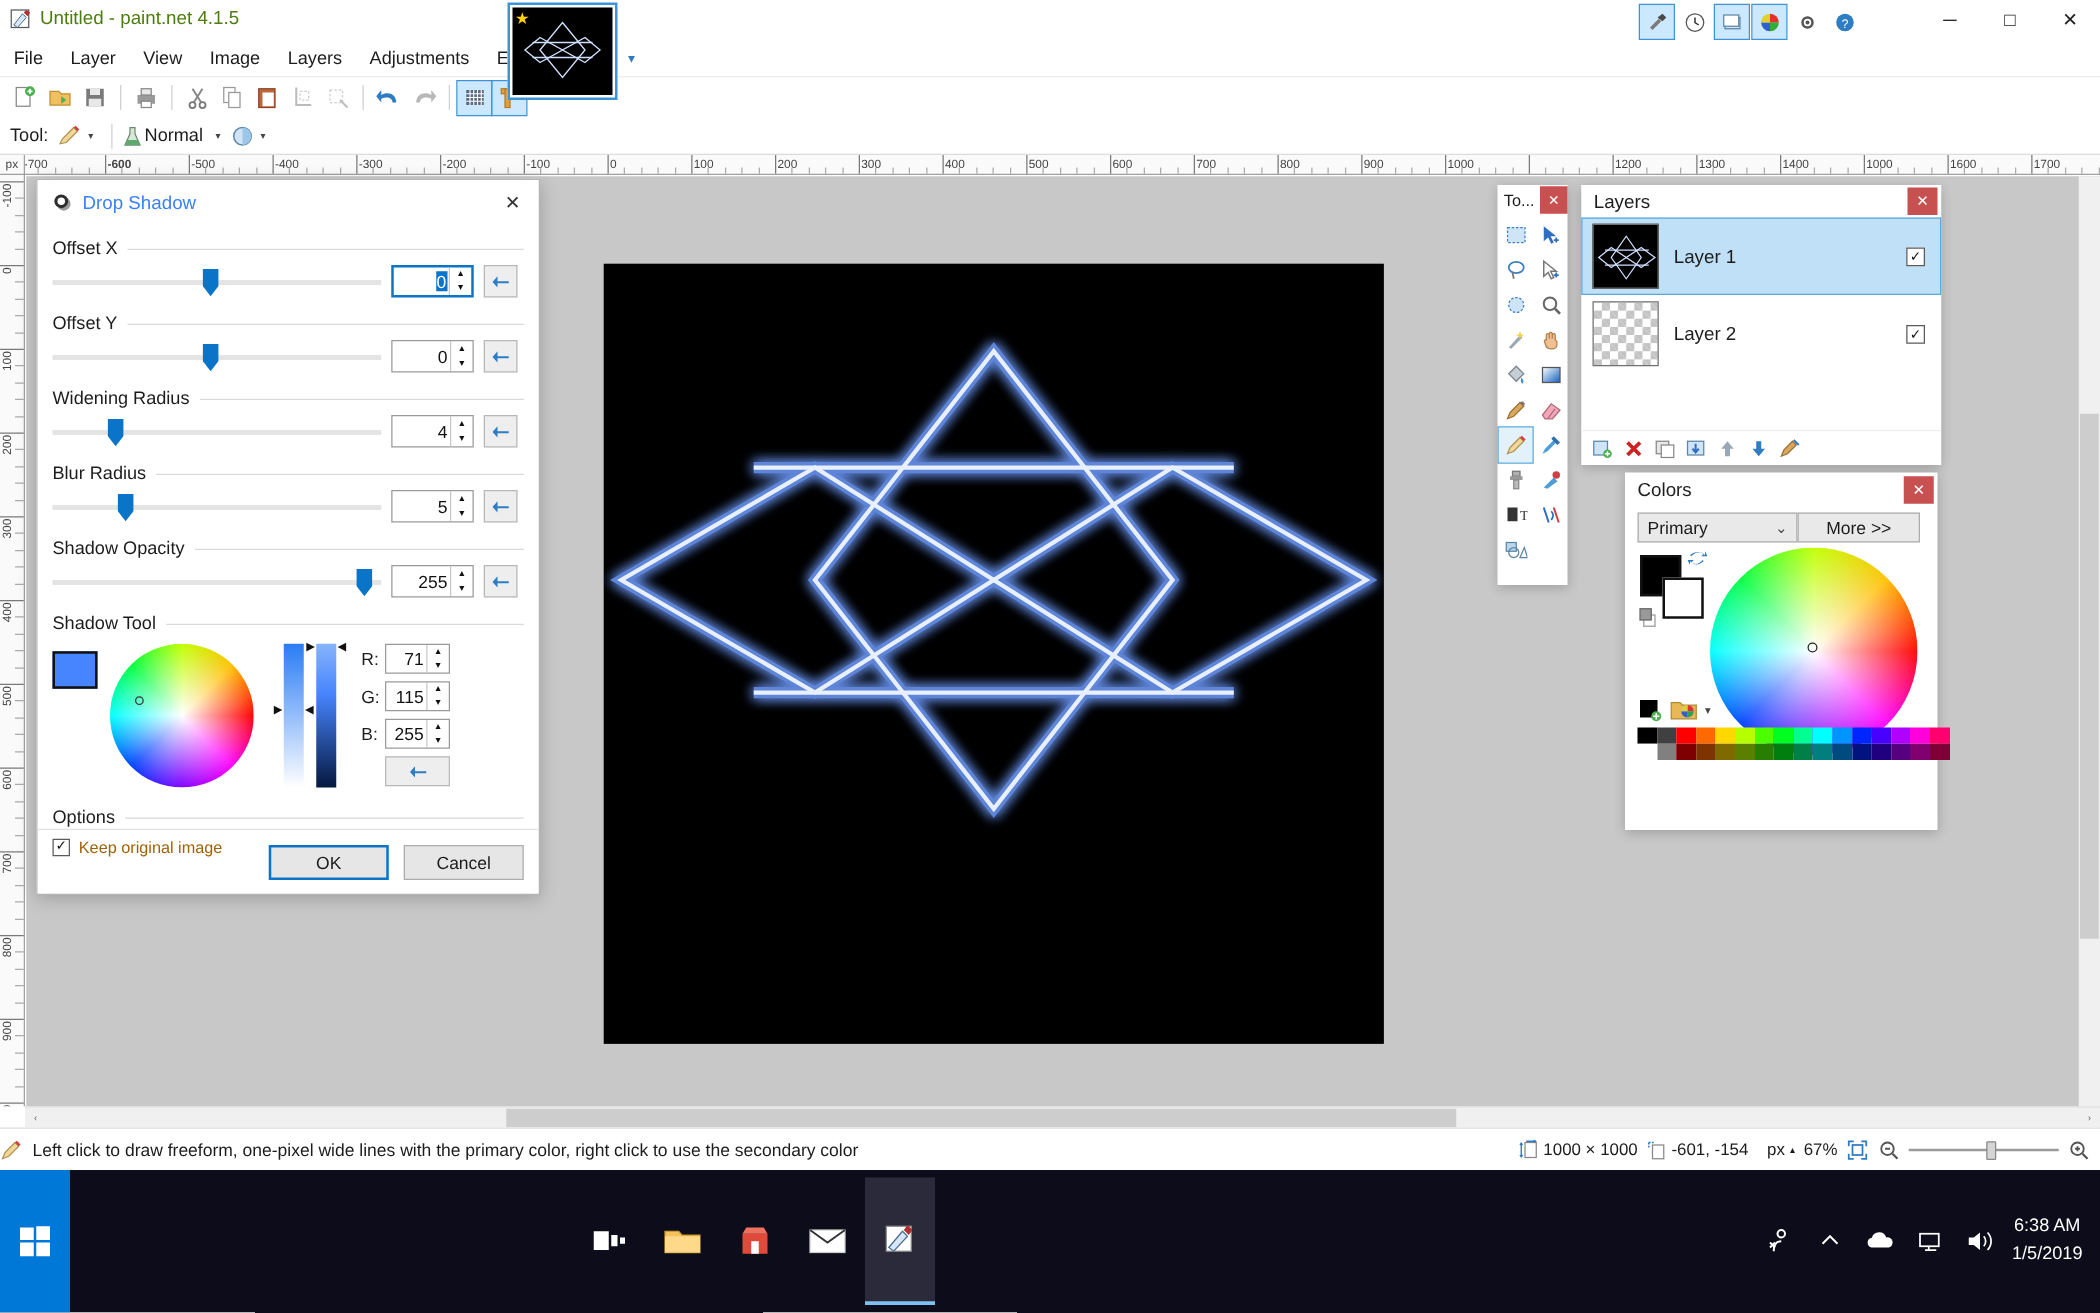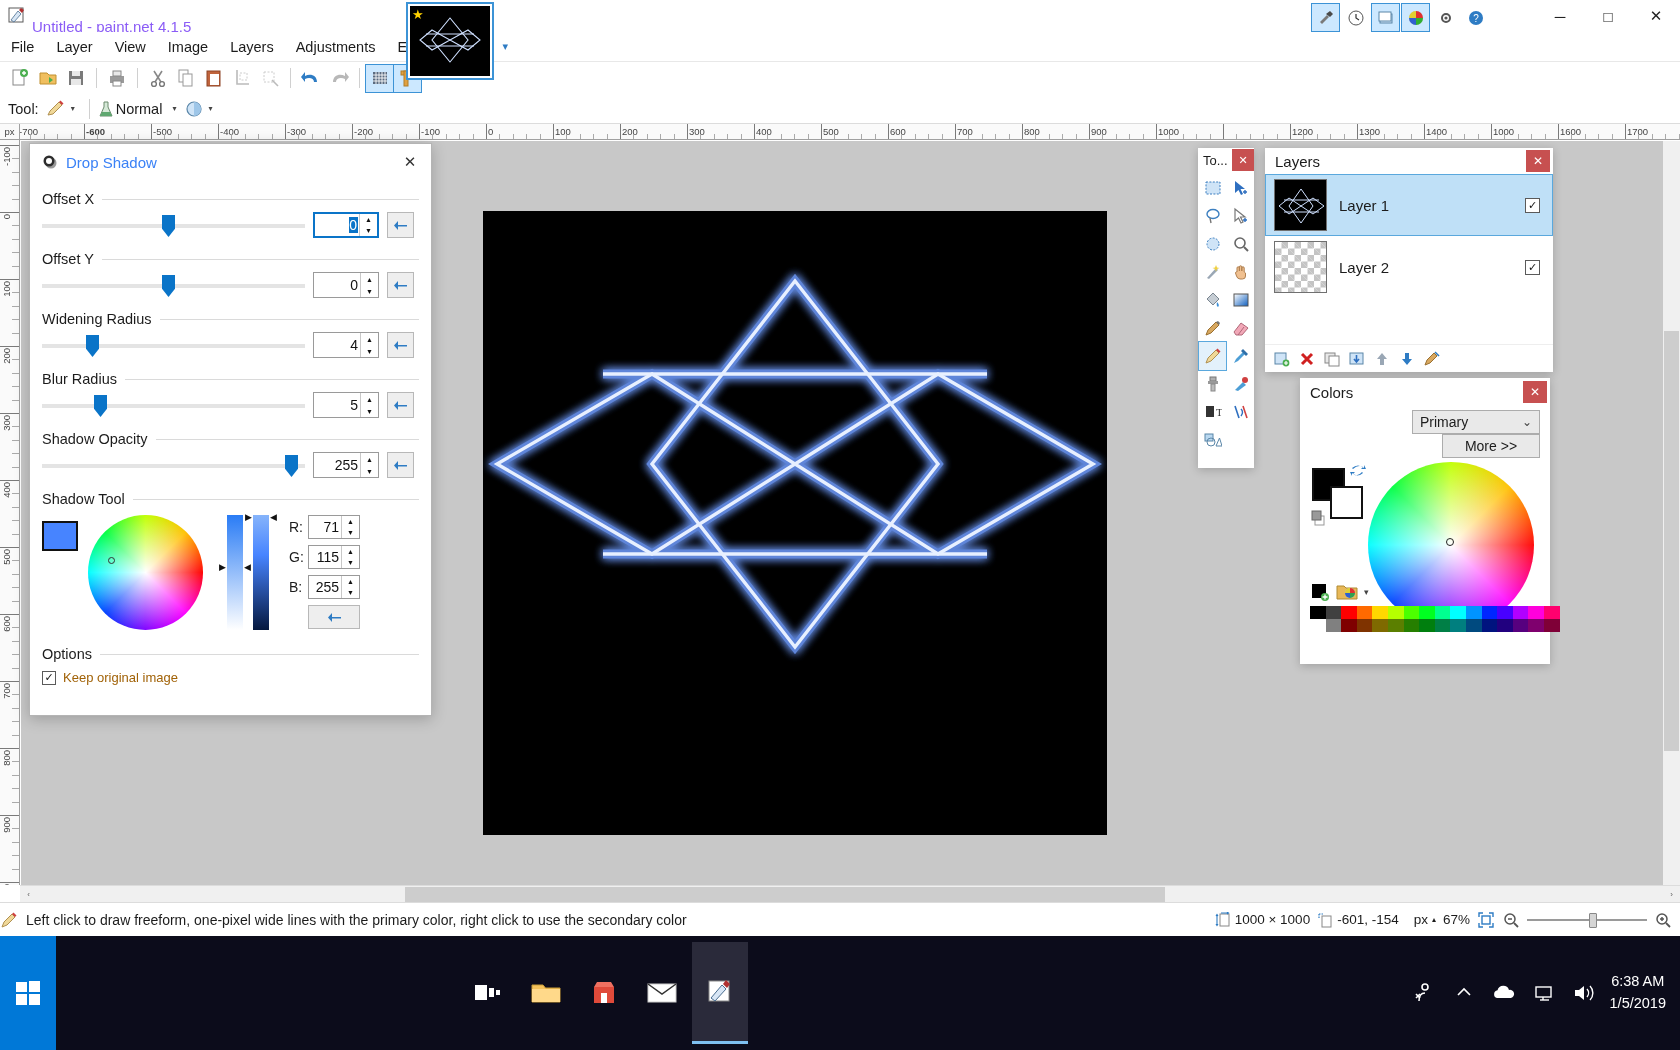--- a/index.html
+++ b/index.html
@@ -16,21 +16,21 @@
   
   .titlebar {
     position: absolute; left: 0; top: 0; width: 1680px; height: 32px;
     background: #ffffff;
   }
   .title-icon {
     position: absolute; left: 8px; top: 7px; width: 18px; height: 18px;
   }
   .title-text {
     position: absolute; left: 32px; top: 6px;
-    font-size: 15px; color: #8b5cf6; white-space: nowrap; margin-top: 12px;
+    font-size: 15px; color: #4d7c0f; white-space: nowrap;
   }
   .win-btns { position: absolute; right: 0; top: 0; height: 32px; display: flex; }
   .win-btn {
     width: 48px; height: 32px; display: flex; align-items: center; justify-content: center;
     color: #222; font-size: 15px;
   }
 
   
   .menubar {
     position: absolute; left: 0; top: 32px; width: 1680px; height: 30px;
@@ -304,21 +304,21 @@
   .colors-panel {
     position: absolute; left: 1300px; top: 378px; width: 250px; height: 286px;
     background: #ffffff; box-shadow: 0 2px 9px rgba(0,0,0,0.2); z-index: 40;
   }
   .cp-head { display: flex; align-items: center; height: 28px; padding-left: 10px; }
   .cp-title { font-size: 15px; color: #1c1c1c; flex: 1; }
   .cp-close {
     width: 24px; height: 22px; margin-right: 3px; background: #c75050; color: #fff;
     display: flex; align-items: center; justify-content: center; font-size: 12px;
   }
-  .cp-row1 { display: flex; align-items: flex-end; padding: 4px 10px 0 10px; flex-direction: column; }
+  .cp-row1 { display: flex; align-items: flex-start; padding: 4px 10px 0 10px; }
   .cp-select {
     width: 128px; height: 24px; background: #e9e9e9; border: 1px solid #acacac;
     display: flex; align-items: center; padding-left: 7px; font-size: 14px; color: #1c1c1c;
     position: relative;
   }
   .cp-select .cv { flex: 1; }
   .cp-more {
     width: 98px; height: 24px; background: #e9e9e9; border: 1px solid #acacac;
     display: flex; align-items: center; justify-content: center; font-size: 14px; color: #1c1c1c;
   }
@@ -1008,20 +1008,24 @@
       <div class="grp">
         <span class="grp-label">Options</span>
         <span class="grp-line"></span>
       </div>
       <div class="opt-row">
         <span class="cbox">✓</span>
         <span class="opt-txt">Keep original image</span>
       </div>
     </div>
 
+    <div class="dlg-footer">
+      <span class="dbtn default">OK</span>
+      <span class="dbtn">Cancel</span>
+    </div>
   </div>
 
   <div class="tools-panel">
     <div class="tp-head">
       <span class="tp-title">To...</span>
       <span class="tp-close">✕</span>
     </div>
     <div class="tp-grid">
       <span class="tp-cell">
         <svg width="18" height="18" viewBox="0 0 18 18">

